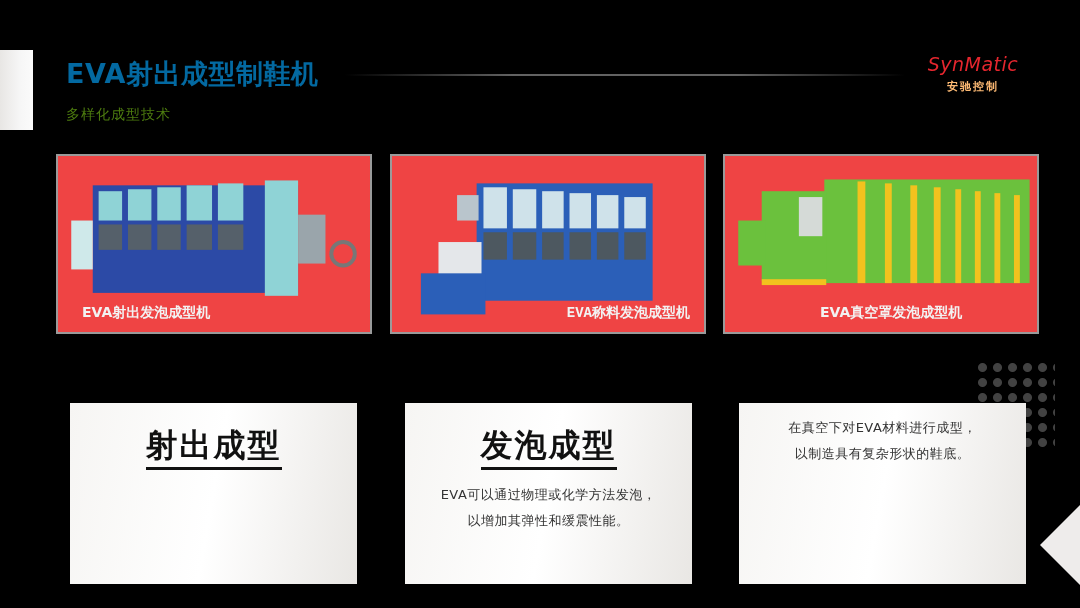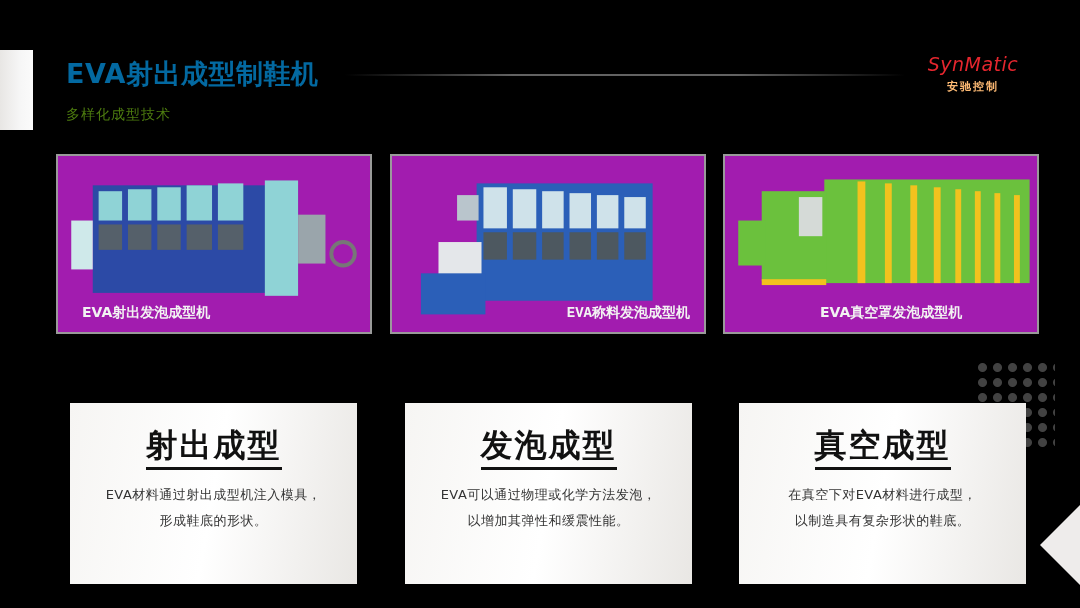--- a/index.html
+++ b/index.html
@@ -28,21 +28,21 @@
       font-family: "DejaVu Sans", sans-serif; font-weight: normal; font-style: italic;
       font-size: 19px; color: #e5262e; letter-spacing: 0.5px; line-height: 22px;
     }
     .logo-cn {
       font-weight: bold; font-size: 11px; color: #fdba74; letter-spacing: 2px; line-height: 20px;
       margin-top: 2px;
     }
 
     .machine-card {
       position: absolute; top: 154px; width: 316px; height: 180px;
-      border: 2px solid #9a9a9a; background: #a21caf; overflow: hidden;
+      border: 2px solid #9a9a9a; background: #ef4444; overflow: hidden;
     }
     .machine-card .caption {
       position: absolute; bottom: 10px; font-size: 14px; font-weight: bold; color: #f2f2f2;
     }
     .machine-svg { position: absolute; left: 0; top: 0; width: 100%; height: 100%; }
 
     .dots {
       position: absolute; left: 975px; top: 360px; width: 80px; height: 90px;
       background-image: radial-gradient(circle, rgba(120,120,120,0.55) 4px, transparent 5px);
       background-size: 15px 15px;
@@ -149,35 +149,30 @@
     <rect x="12" y="66" width="28" height="46" fill="#6bc13d"></rect>
     <rect x="36" y="126" width="66" height="6" fill="#f2c21e"></rect>
   </svg>
   <div class="caption" style="left:95px;">EVA真空罩发泡成型机</div>
 </div>
 
 <div class="dots"></div>
 
 <div class="info-card" style="left:70px;">
   <div class="heading">射出成型</div>
-  <div class="desc">
-    <div>EVA材料通过射出成型机注入模具，</div>
-    <div>形成鞋底的形状。</div>
-  </div>
 </div>
 
 <div class="info-card" style="left:405px;">
   <div class="heading">发泡成型</div>
   <div class="desc">
     <div>EVA可以通过物理或化学方法发泡，</div>
     <div>以增加其弹性和缓震性能。</div>
   </div>
 </div>
 
 <div class="info-card" style="left:739px;">
-  <div class="heading">真空成型</div>
   <div class="desc">
     <div>在真空下对EVA材料进行成型，</div>
     <div>以制造具有复杂形状的鞋底。</div>
   </div>
 </div>
 
 <div class="triangle"></div>
 
 </body></html>

